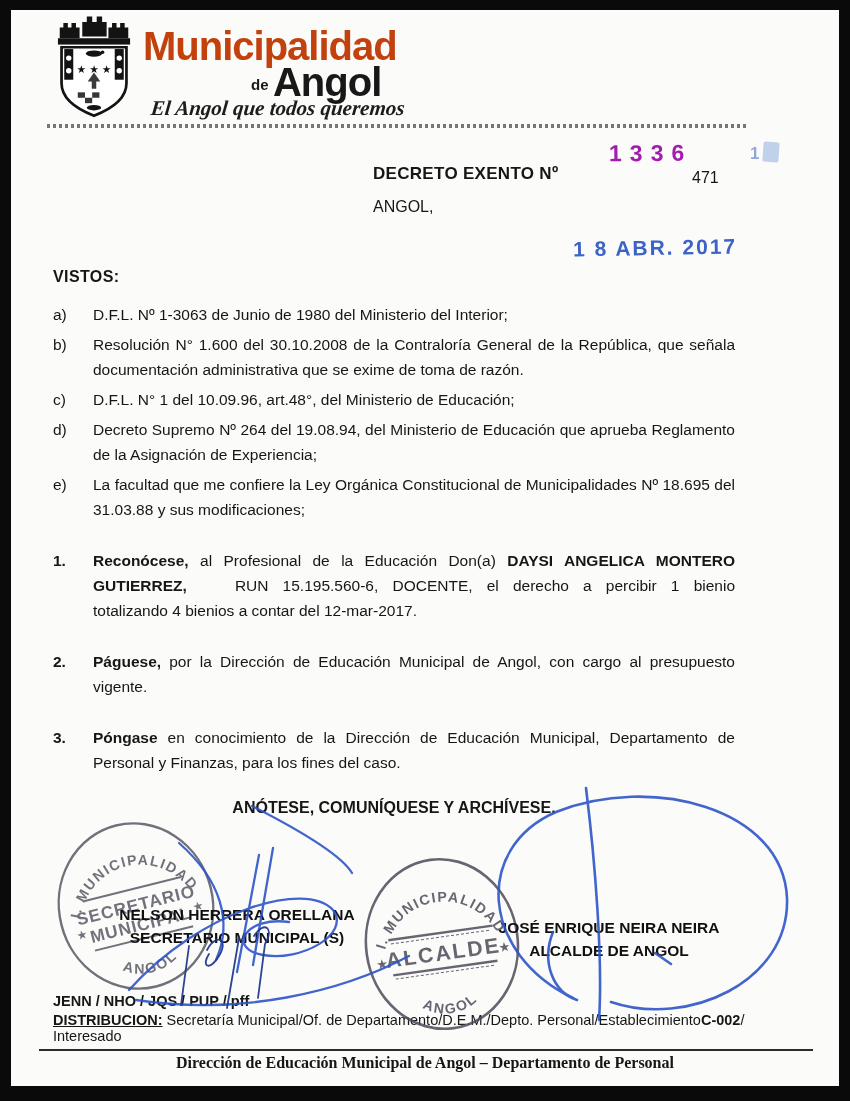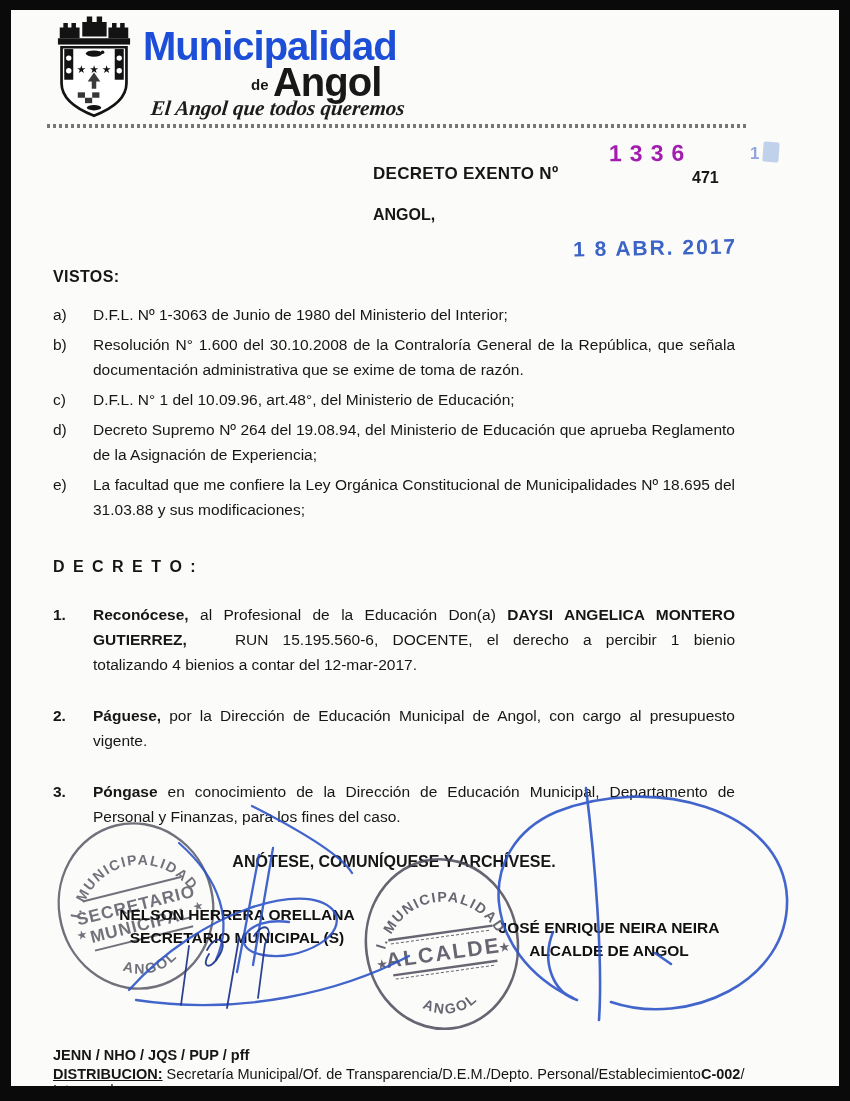--- a/index.html
+++ b/index.html
@@ -4,35 +4,35 @@
 <style>
   html,body{margin:0;padding:0;}
   body{width:850px;height:1101px;background:#111;font-family:"Liberation Sans",sans-serif;}
   .frame{width:850px;height:1101px;box-sizing:border-box;background:#0a0a0a;padding:10px 11px 15px 11px;}
   .page{position:relative;width:828px;height:1076px;background:#fbfbf9;overflow:hidden;color:#161616;}
 
   
   .header{position:relative;height:110px;}
   .crest{position:absolute;left:36px;top:3px;width:94px;height:110px;}
   .brand{position:absolute;left:132px;top:16px;line-height:1;}
-  .brand-1{font-size:40px;font-weight:800;letter-spacing:-1px;color:#1d4ed8;}
+  .brand-1{font-size:40px;font-weight:800;letter-spacing:-1px;color:#c2410c;}
   .brand-2{margin-left:108px;margin-top:-4px;font-weight:800;color:#181818;}
   .brand-de{font-size:15px;font-weight:800;vertical-align:6px;}
   .brand-angol{font-size:40px;letter-spacing:-1px;}
   .slogan{position:absolute;left:140px;top:86px;font-family:"Liberation Serif",serif;font-style:italic;font-weight:700;font-size:21px;color:#1c1c1c;transform:skewX(-6deg);}
   .divider{margin:4px 92px 0 36px;height:4px;background:repeating-linear-gradient(90deg,#4a4a4a 0 3px,transparent 3px 6px);opacity:.75;}
 
   
   .title-zone{height:132px;}
   .decree-title{position:absolute;left:362px;top:154px;font-size:17px;font-weight:800;letter-spacing:.3px;}
   .stamp-1336{position:absolute;left:598px;top:130px;font-size:23px;font-weight:700;letter-spacing:8px;color:#a21caf;transform:rotate(-.5deg);}
   .stamp-faint1{position:absolute;left:739px;top:134px;font-size:17px;font-weight:700;color:#3c63c6;opacity:.55;}
   .stamp-smudge{position:absolute;left:752px;top:132px;width:16px;height:20px;background:rgba(110,150,215,.42);transform:rotate(4deg);border-radius:2px;}
-  .printed-471{position:absolute;left:681px;top:159px;font-size:16px;font-weight:700;}
-  .city-line{position:absolute;left:362px;top:196px;font-size:16px;font-weight:700;}
+  .printed-471{position:absolute;left:681px;top:159px;font-size:16px;font-weight:400;}
+  .city-line{position:absolute;left:362px;top:188px;font-size:16px;font-weight:400;}
   .date-stamp{position:absolute;left:562px;top:226px;font-size:21px;font-weight:700;letter-spacing:2px;color:#3c63c6;transform:rotate(-1deg);}
 
   
   .content{margin:0 104px 0 42px;font-size:15.5px;}
   .vistos-h{margin:8px 0 16px 0;font-size:16px;font-weight:800;letter-spacing:.4px;}
   .vitem{display:flex;margin-bottom:5px;}
   .vletter{flex:none;width:40px;line-height:25px;}
   .vtext{flex:1;line-height:25px;text-align:justify;}
   .decreto-h{margin:36px 0 0 0;font-size:16px;font-weight:800;letter-spacing:2px;}
   .ditem{display:flex;margin-top:26px;}
@@ -128,21 +128,20 @@
     </div>
     <div class="vitem">
       <span class="vletter">d)</span>
       <span class="vtext">Decreto Supremo Nº 264 del 19.08.94, del Ministerio de Educación que aprueba Reglamento de la Asignación de Experiencia;</span>
     </div>
     <div class="vitem">
       <span class="vletter">e)</span>
       <span class="vtext">La facultad que me confiere la Ley Orgánica Constitucional de Municipalidades Nº 18.695 del 31.03.88 y sus modificaciones;</span>
     </div>
 
-    <div class="decreto-h">D E C R E T O :</div>
 
     <div class="ditem">
       <span class="dnum">1.</span>
       <span class="dtext"><span class="bold">Reconócese,</span><span> al Profesional de la Educación Don(a) </span><span class="bold">DAYSI ANGELICA MONTERO GUTIERREZ,</span><span class="tab-gap"></span><span>RUN 15.195.560-6, DOCENTE, el derecho a percibir 1 bienio totalizando 4 bienios a contar del 12-mar-2017.</span></span>
     </div>
     <div class="ditem">
       <span class="dnum">2.</span>
       <span class="dtext"><span class="bold">Páguese,</span><span> por la Dirección de Educación Municipal de Angol, con cargo al presupuesto vigente.</span></span>
     </div>
     <div class="ditem">
@@ -215,20 +214,20 @@
     <g fill="none" stroke="#2e55c8" stroke-width="2.6" stroke-linecap="round" opacity=".9">
       <path d="M 562 988 C 470 944, 462 838, 545 802 C 640 764, 772 798, 776 888 C 779 972, 676 1018, 600 992"></path>
       <path d="M 575 778 C 584 850, 592 950, 588 1010"></path>
       <path d="M 542 922 C 530 952, 542 982, 566 990"></path>
       <path d="M 644 943 L 660 954"></path>
     </g>
   </svg>
 
   <div class="footer-zone">
     <div class="initials">JENN / NHO / JQS / PUP / pff</div>
-    <div class="distribution"><span class="dist-label">DISTRIBUCION:</span><span> Secretaría Municipal/Of. de Transparencia/D.E.M./Depto. Personal/Establecimiento</span><span class="dist-bold">C-002</span><span>/ Interesado</span></div>
+    <div class="distribution"><span class="dist-label">DISTRIBUCION:</span><span> Secretaría Municipal/Of. de Departamento/D.E.M./Depto. Personal/Establecimiento</span><span class="dist-bold">C-002</span><span>/ Interesado</span></div>
     <div class="rule"></div>
     <div class="footer-org">Dirección de Educación Municipal de Angol – Departamento de Personal</div>
 
   </div>
 
 </div>
 </div>
 
 </body></html>

